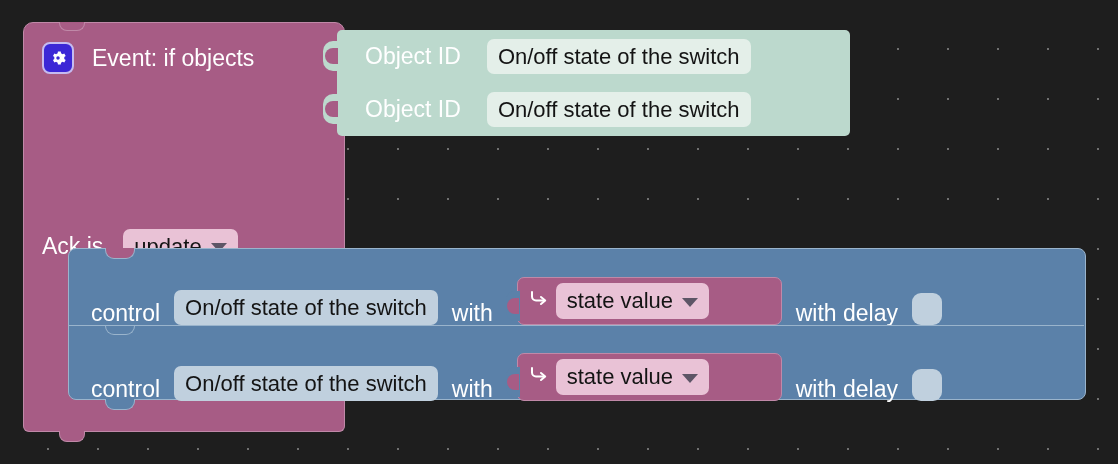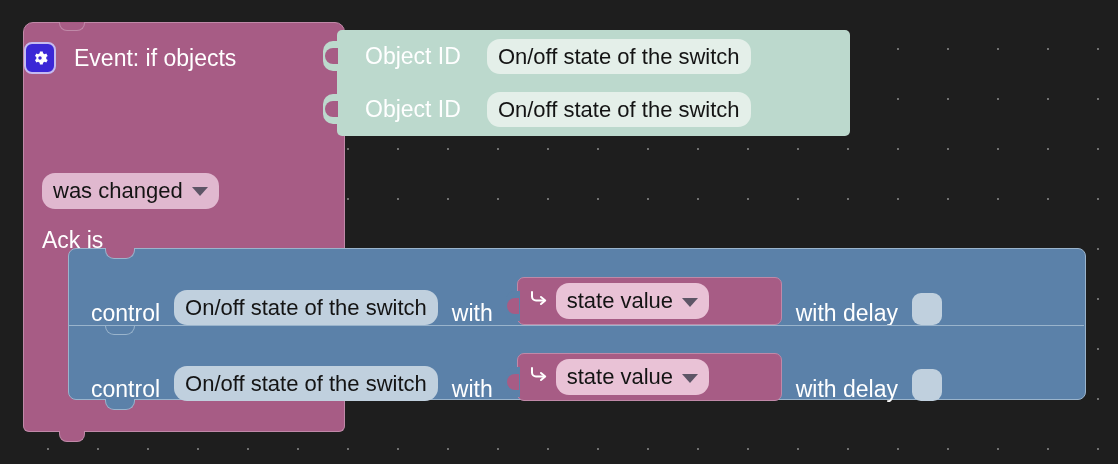--- a/index.html
+++ b/index.html
@@ -72,20 +72,21 @@
     border-bottom: 1.5px solid #c089a8;
     border-radius: 0 0 8px 8px;
   }
 
   .event-header {
     position: absolute;
     left: 0; top: 0;
     width: 322px; height: 70px;
     display: flex;
     align-items: center;
+    padding-left: 18px;
     gap: 18px;
   }
 
   .gear-btn {
     width: 32px; height: 32px;
     background: #3b27d6;
     border: 2px solid #c5bbf0;
     border-radius: 8px;
     display: flex;
     align-items: center;
@@ -100,21 +101,21 @@
     font-size: 23px;
     line-height: 1;
     white-space: nowrap;
   }
 
   
   .pill {
     display: inline-flex;
     align-items: center;
     gap: 9px;
-    border-radius: 13px;
+    border-radius: 7px;
     padding: 4px 11px;
     font-size: 22px;
     line-height: 1.25;
     white-space: nowrap;
     cursor: pointer;
   }
   .pill-pink  { background: #e0b8cf; color: #141414; }
   .pill-green { background: #e4efe9; color: #141414; }
   .pill-blue  { background: #c0d0de; color: #141414; }
   .pill-lpink { background: #e9c2d6; color: #141414; }
@@ -292,29 +293,27 @@
       <div class="gear-btn">
         <svg width="20" height="20" viewBox="0 0 24 24" aria-hidden="true">
           <path fill="#ffffff" d="M12 8.2a3.8 3.8 0 1 0 0 7.6 3.8 3.8 0 0 0 0-7.6zm0 5.9a2.1 2.1 0 1 1 0-4.2 2.1 2.1 0 0 1 0 4.2z"></path>
           <path fill="#ffffff" d="M20.3 13.2c.05-.4.07-.8.07-1.2s-.02-.8-.07-1.2l2-1.5-1.9-3.3-2.4.9c-.6-.5-1.3-.9-2-1.2L15.6 2h-3.9l-.4 2.5c-.7.3-1.4.7-2 1.2l-2.4-.9-1.9 3.3 2 1.5c-.05.4-.07.8-.07 1.2s.02.8.07 1.2l-2 1.5 1.9 3.3 2.4-.9c.6.5 1.3.9 2 1.2l.4 2.5h3.9l.4-2.5c.7-.3 1.4-.7 2-1.2l2.4.9 1.9-3.3-2-1.5z" opacity="0"></path>
           <path fill="#ffffff" d="M19.6 12c0-.38-.04-.75-.1-1.1l1.74-1.3-1.7-2.95-2.03.8a6.6 6.6 0 0 0-1.9-1.1L15.3 4.2h-3.4l-.31 2.15c-.69.25-1.33.62-1.9 1.1l-2.03-.8-1.7 2.95L7.7 10.9c-.06.35-.1.72-.1 1.1s.04.75.1 1.1l-1.74 1.3 1.7 2.95 2.03-.8c.57.48 1.21.85 1.9 1.1l.31 2.15h3.4l.31-2.15a6.6 6.6 0 0 0 1.9-1.1l2.03.8 1.7-2.95-1.74-1.3c.06-.35.1-.72.1-1.1zm-7.6 3.35a3.35 3.35 0 1 1 0-6.7 3.35 3.35 0 0 1 0 6.7z"></path>
         </svg>
       </div>
       <div class="blk-label">Event: if objects</div>
     </div>
 
-    <div class="row-waschanged">
-      <div class="pill pill-pink">
-        <span>was changed</span>
-        <span class="caret"></span>
-      </div>
-    </div>
 
     <div class="row-ack">
       <span class="blk-label">Ack is</span>
+      <span class="pill pill-lpink">
+        <span>update</span>
+        <span class="caret"></span>
+      </span>
     </div>
   </div>
 
   <div class="event-foot">
     <div class="event-foot-nub"></div>
   </div>
 
   <div class="blk objid-stack">
 
     <div class="objid-row r1">

